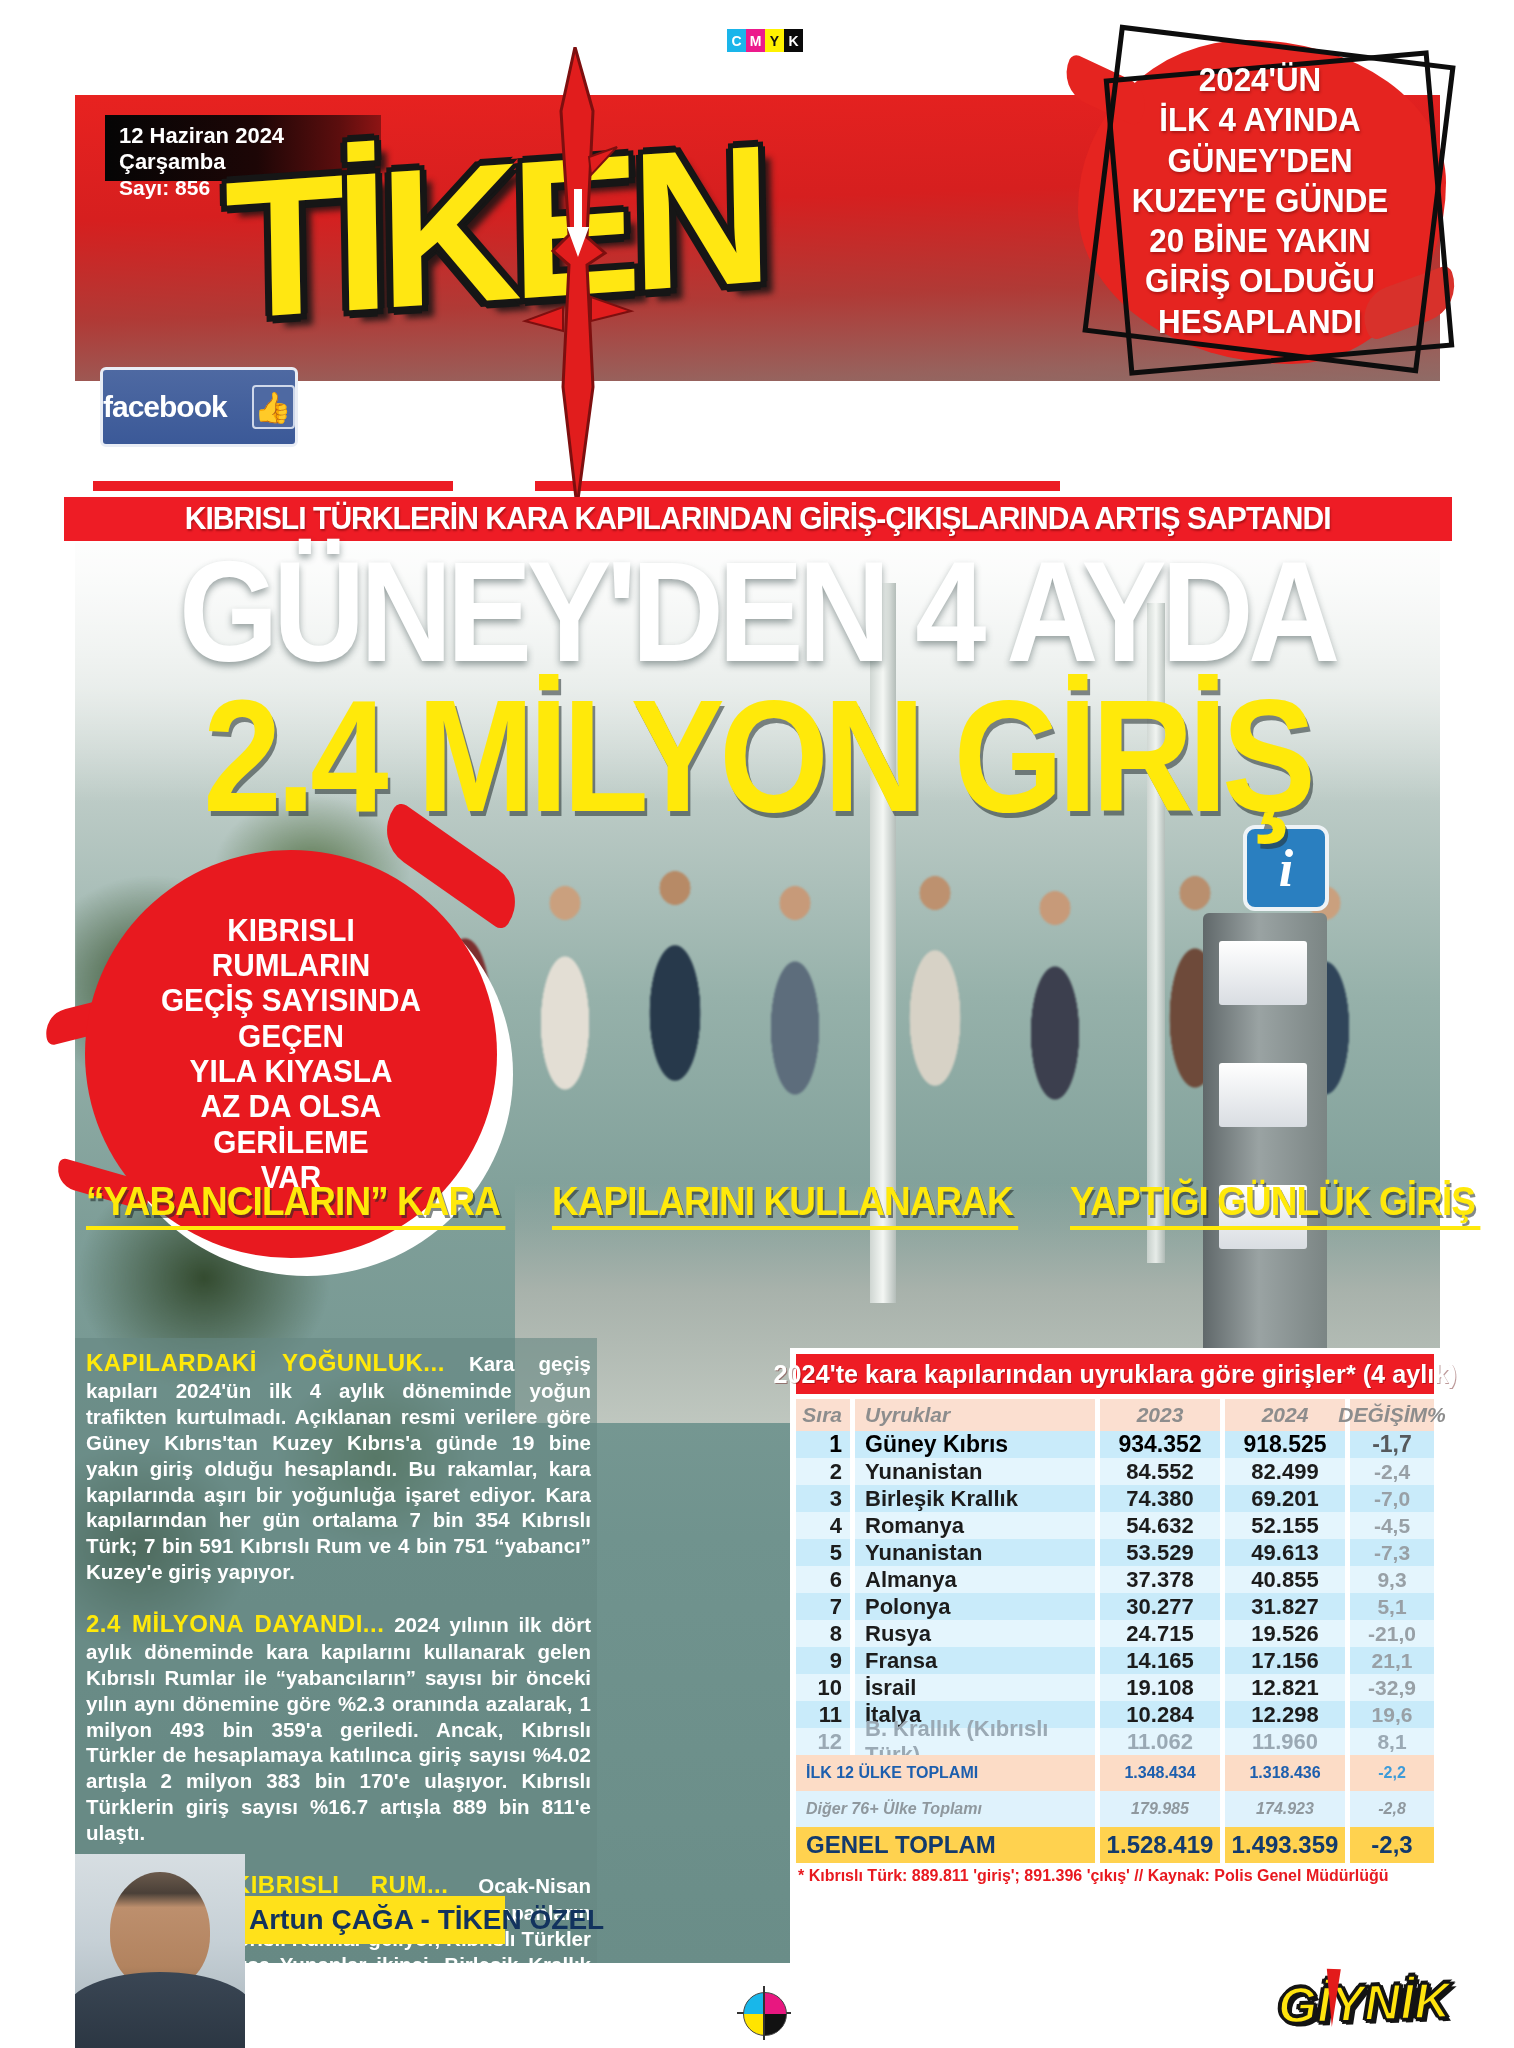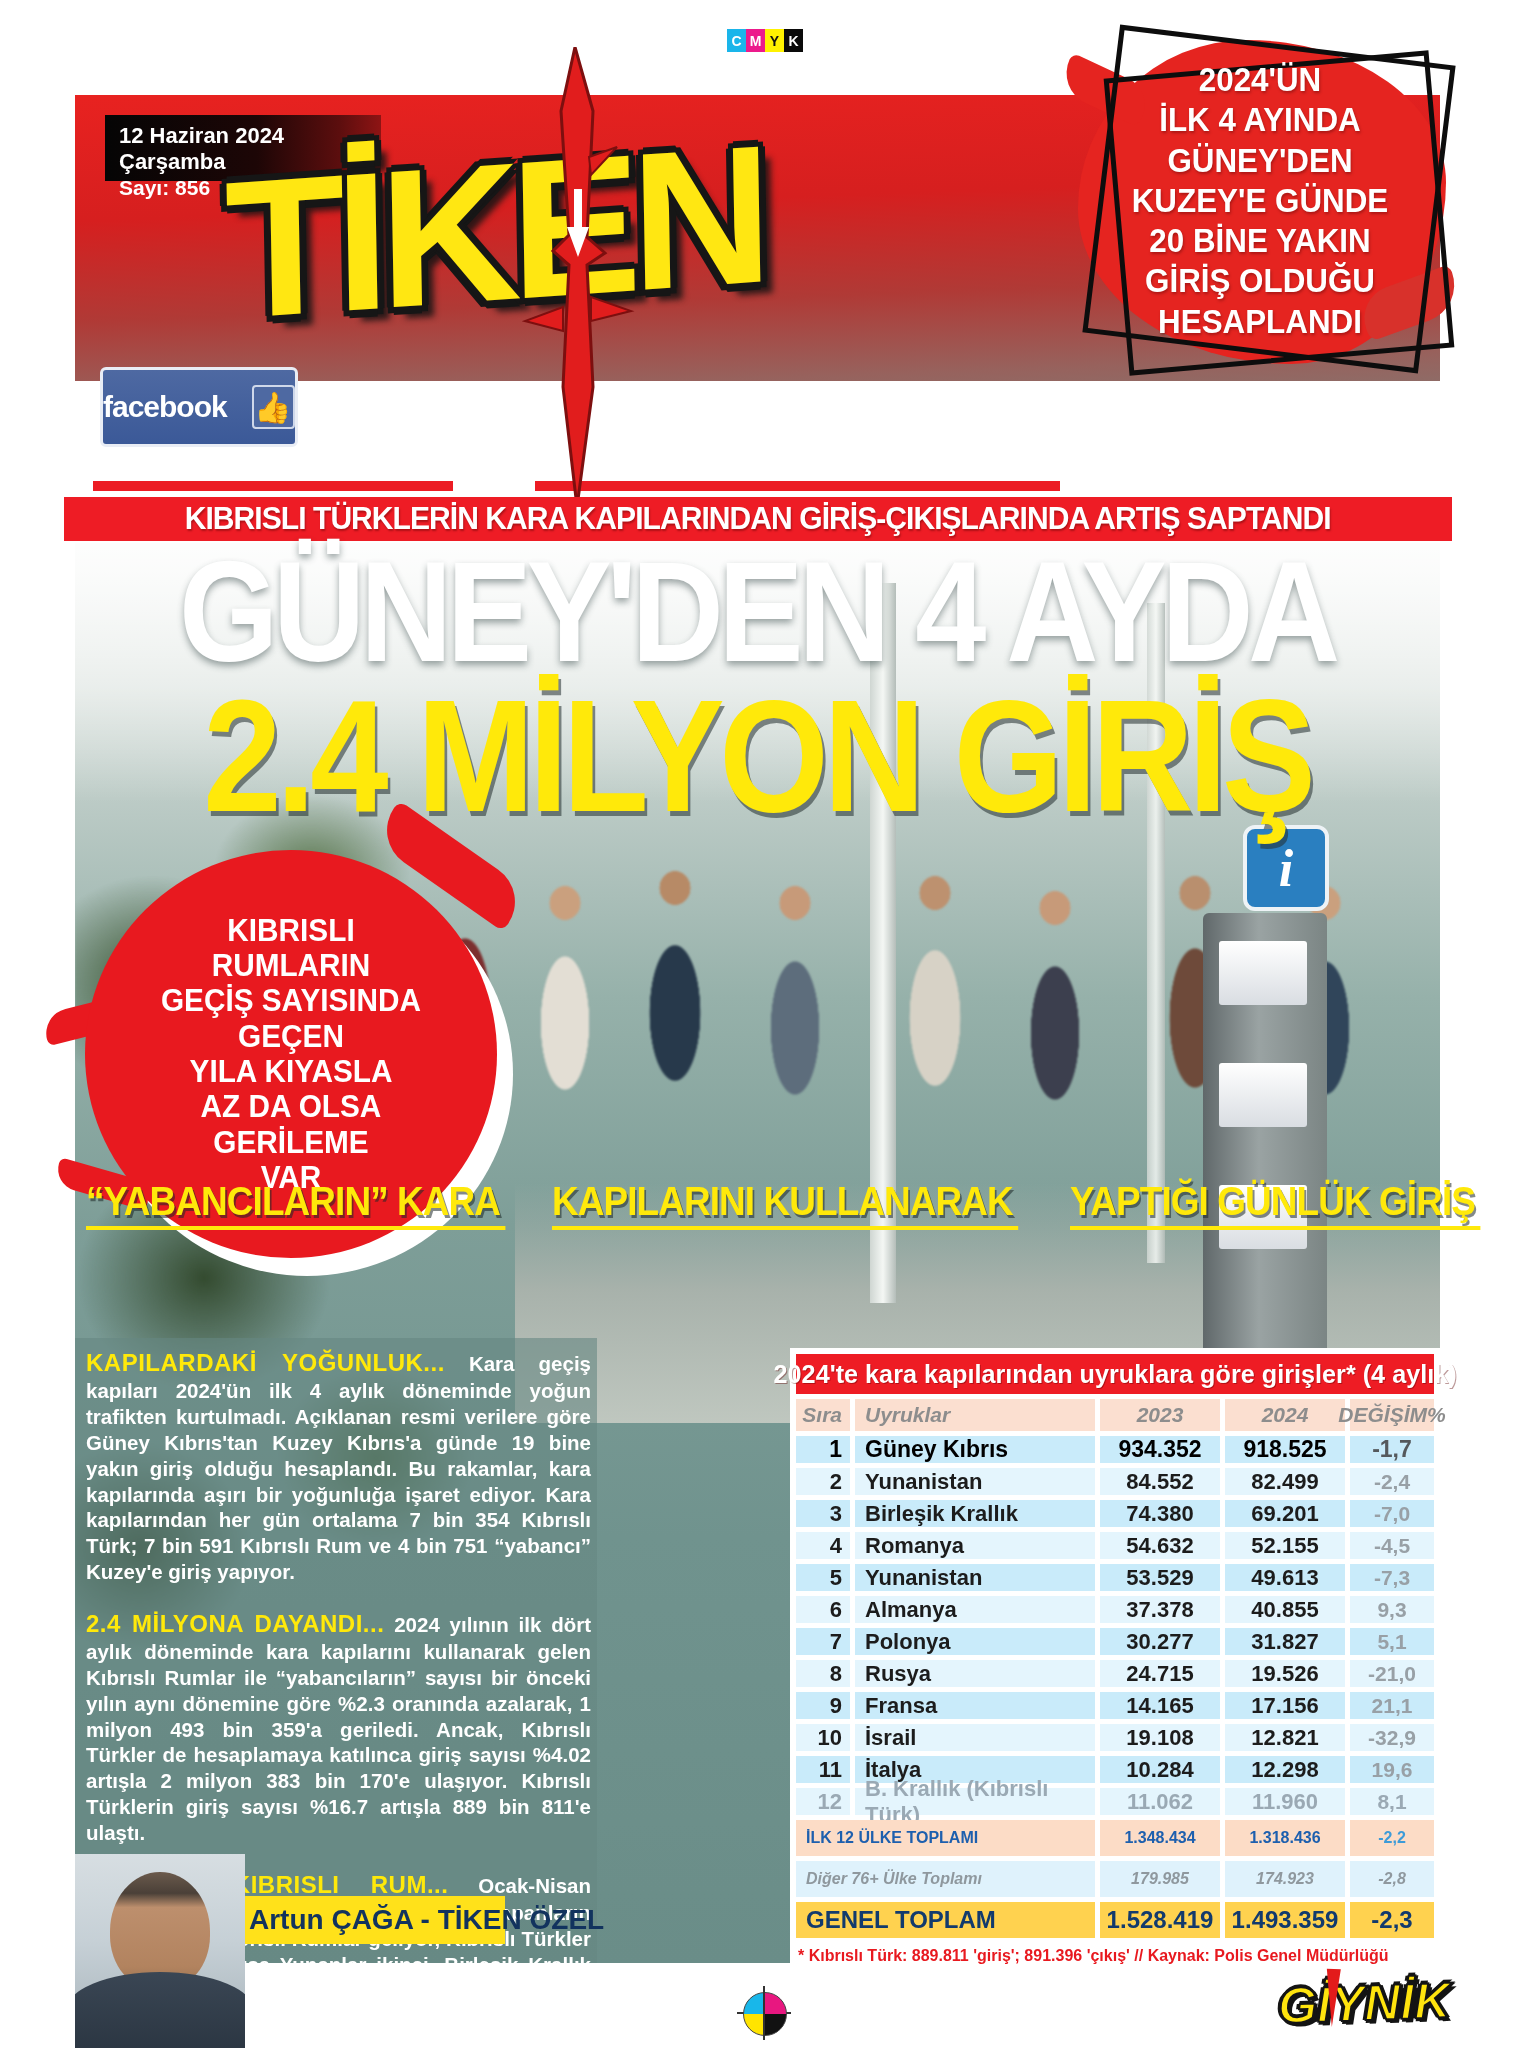--- a/index.html
+++ b/index.html
@@ -155,21 +155,21 @@
     background:linear-gradient(180deg,#6b5a4c 0%,#4a4038 18%,#bd8f6d 30%,#b2835f 80%,#96704f 100%);}
   .portrait .body{position:absolute;left:-10px;top:118px;width:190px;height:80px;border-radius:50% 50% 0 0;
     background:linear-gradient(180deg,#3a4654,#2b3642);}
 
   
   .tpanel{position:absolute;left:790px;top:1348px;width:650px;height:616px;background:#fff;z-index:5;
     box-sizing:border-box;padding:6px;}
   .ttitle{height:40px;background:#ee1c24;display:flex;align-items:center;justify-content:center;margin-bottom:5px;}
   .ttitle span{color:#fff;font-weight:bold;font-size:26px;transform:scaleX(.97);white-space:nowrap;
     text-shadow:1px 1px 0 rgba(90,0,0,.4);}
-  .trow,.thead,.tsum{display:grid;grid-template-columns:54px 240px 120px 120px 84px;grid-column-gap:5px;margin-bottom:5px;}
+  .trow,.thead,.tsum{display:grid;grid-template-columns:54px 240px 120px 120px 84px;grid-column-gap:5px;}
   .tsum{grid-template-columns:299px 120px 120px 84px;}
   .cell{display:flex;align-items:center;font-weight:bold;font-size:22px;color:#1c1c1c;box-sizing:border-box;}
   .thead{height:32px;}
   .thead .cell{background:#fbdfd0;color:#8d8d8d;font-style:italic;font-size:21px;height:32px;}
   .trow .cell{height:27px;}
   .c-rank{justify-content:flex-end;padding-right:8px;}
   .c-name{justify-content:flex-start;padding-left:10px;}
   .c-val{justify-content:center;}
   .c-chg{justify-content:center;color:#98a0a6;font-size:21px;}
   .trow:nth-child(odd) .cell{background:#c9ebfa;}

